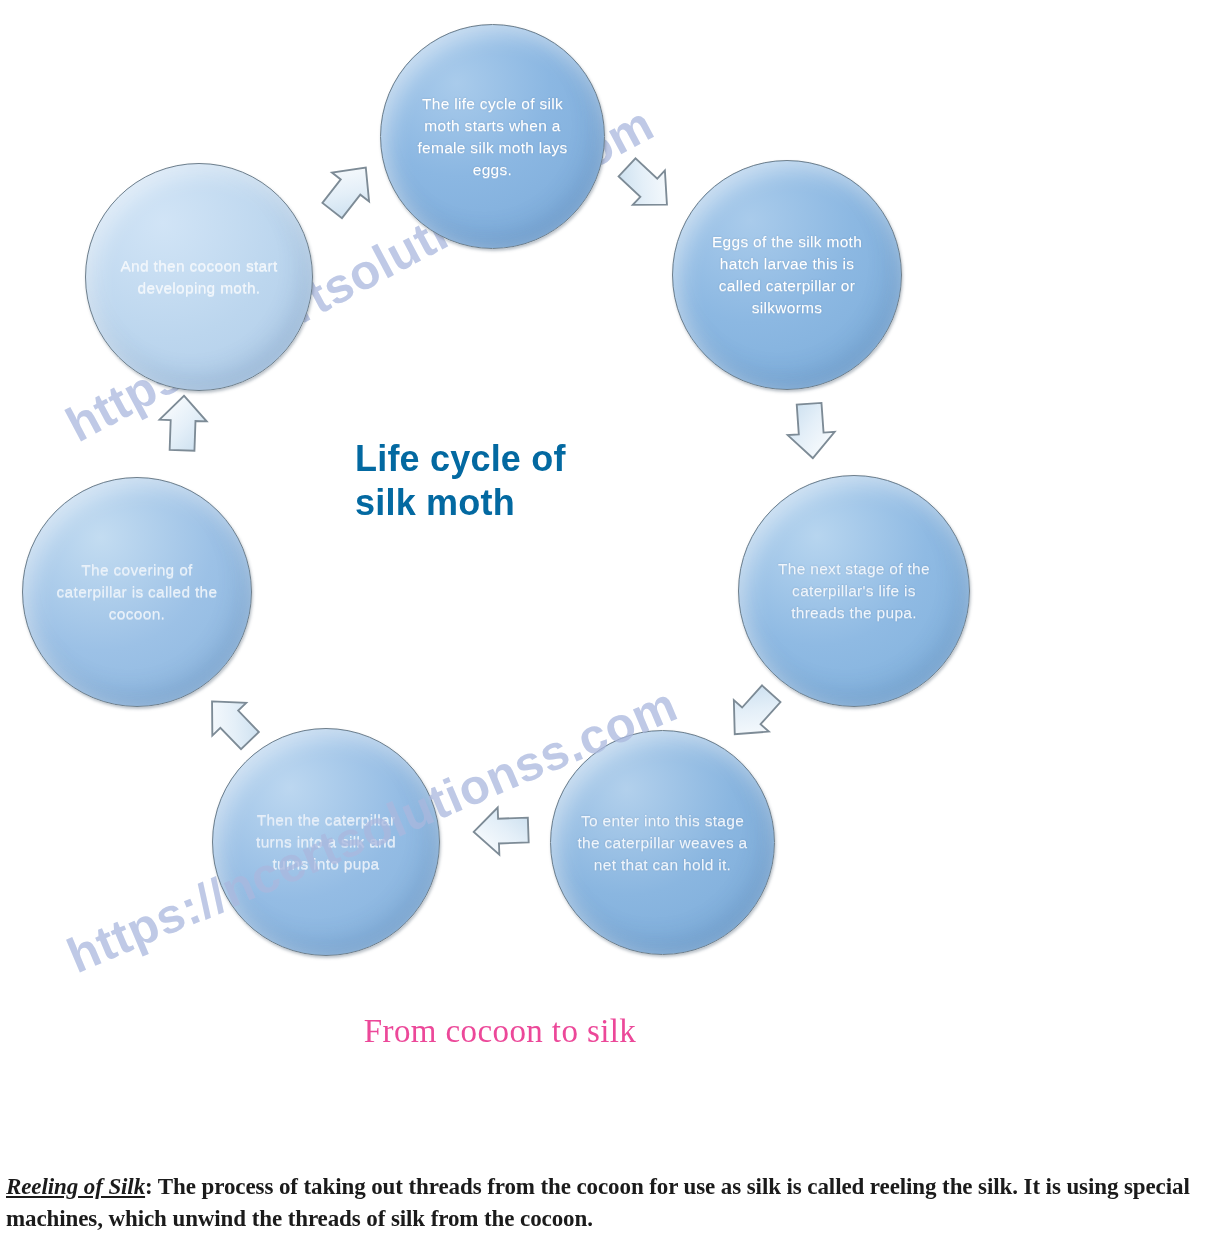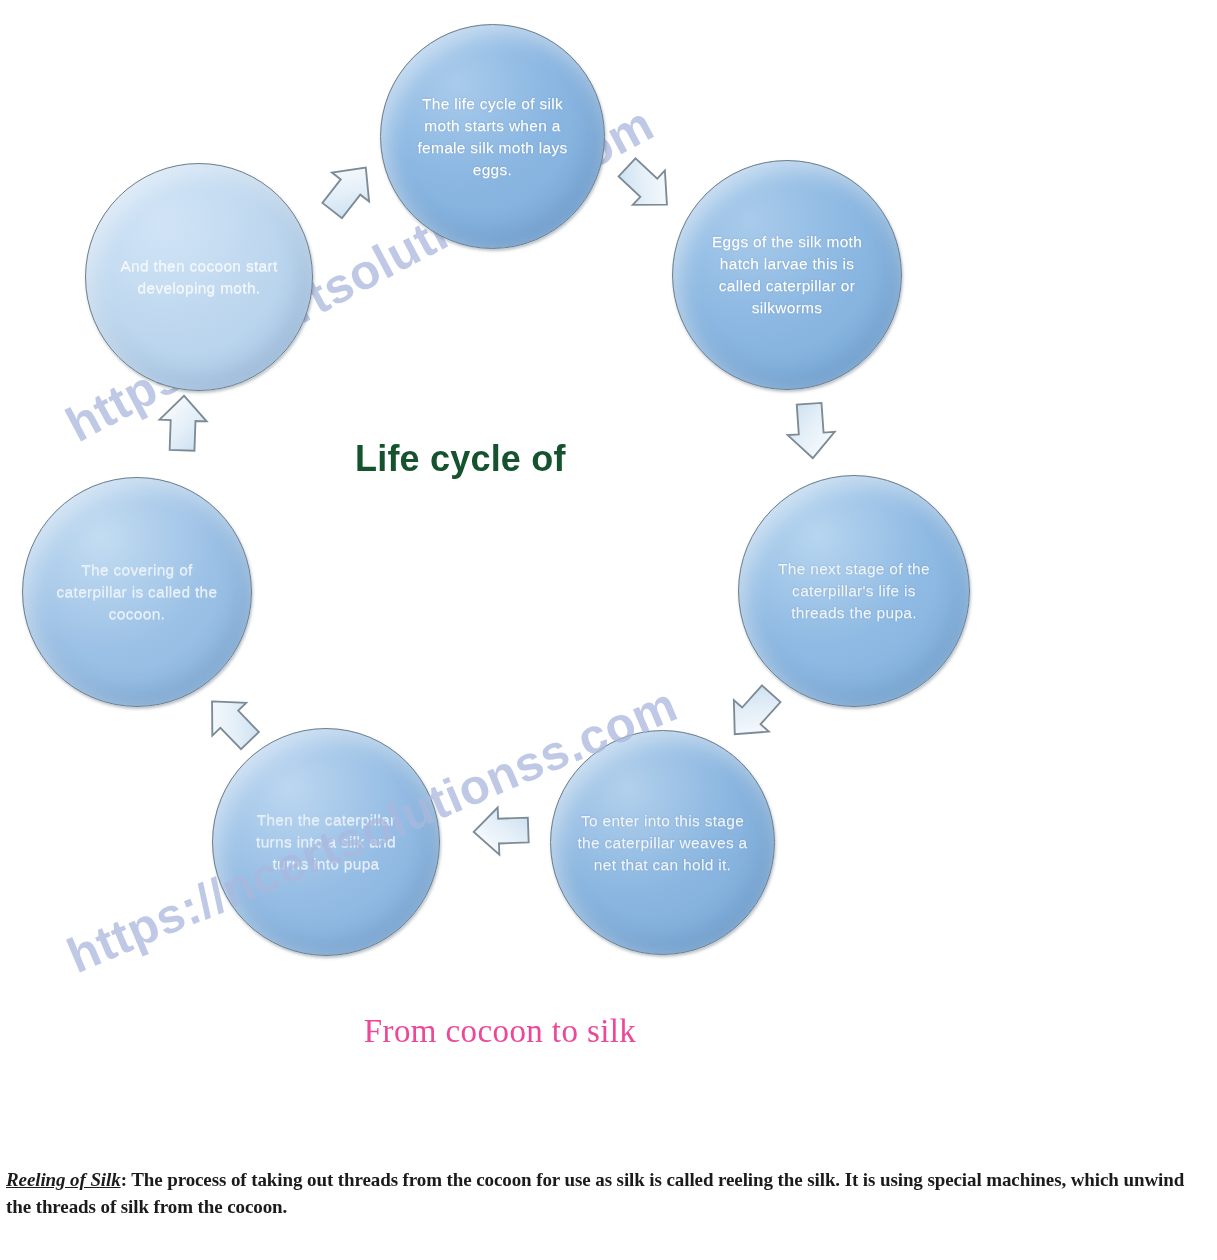--- a/index.html
+++ b/index.html
@@ -64,21 +64,21 @@
   #arrow-1-2{left:616px;top:155px;transform:rotate(133deg);}
   #arrow-2-3{left:780px;top:400px;transform:rotate(176deg);}
   #arrow-3-4{left:722px;top:683px;transform:rotate(222deg);}
   #arrow-4-5{left:470px;top:800px;transform:rotate(268deg);}
   #arrow-5-6{left:200px;top:690px;transform:rotate(316deg);}
   #arrow-6-7{left:152px;top:392px;transform:rotate(2deg);}
 
   
   #center-title{
     position:absolute;left:355px;top:437px;width:300px;
-    color:#14532d;
+    color:#0369a1;
     font-family:"Liberation Sans", sans-serif;
     font-weight:bold;
     font-size:36px;
     line-height:1.22;
     letter-spacing:.2px;
     text-align:left;
   }
   
   #figure-caption{
     position:absolute;left:0;top:1013px;width:1000px;
@@ -101,21 +101,21 @@
     letter-spacing:.5px;
   }
   #watermark-top{left:70px;top:400px;transform:rotate(-28deg);transform-origin:0 50%;}
   #watermark-bottom{left:70px;top:930px;transform:rotate(-23deg);transform-origin:0 50%;}
 
   
   #reeling-paragraph{
     position:absolute;left:6px;top:1148px;width:1205px;
     font-family:"Liberation Serif", serif;
     font-weight:bold;
-    font-size:19px;
+    font-size:23px;
     line-height:1.40;
     color:#1b1b1b;
     letter-spacing:-.1px;
   }
   #reeling-term{
     font-style:italic;
     text-decoration:underline;
   }
 </style>
 </head>
@@ -197,20 +197,21 @@
   </div>
 
   <div class="cycle-arrow" id="arrow-6-7">
     <svg viewBox="0 0 100 100" aria-hidden="true">
       <polygon points="50,6 88,46 70,46 70,94 30,94 30,46 12,46" fill="url(#ag1)" stroke="#7d8b96" stroke-width="3"></polygon>
     </svg>
   </div>
 
   <div id="center-title">
     <div>Life cycle of</div>
+    <div>silk moth</div>
   </div>
 
   <div class="watermark" id="watermark-bottom">https://ncertsolutionss.com</div>
 
   <div id="figure-caption">From cocoon to silk</div>
 
 </div>
 
 <p id="reeling-paragraph"><span id="reeling-term">Reeling of Silk</span><span>: The process of taking out threads from the cocoon for use as silk is called reeling the silk. It is using special machines, which unwind the threads of silk from the cocoon.</span></p>
 

